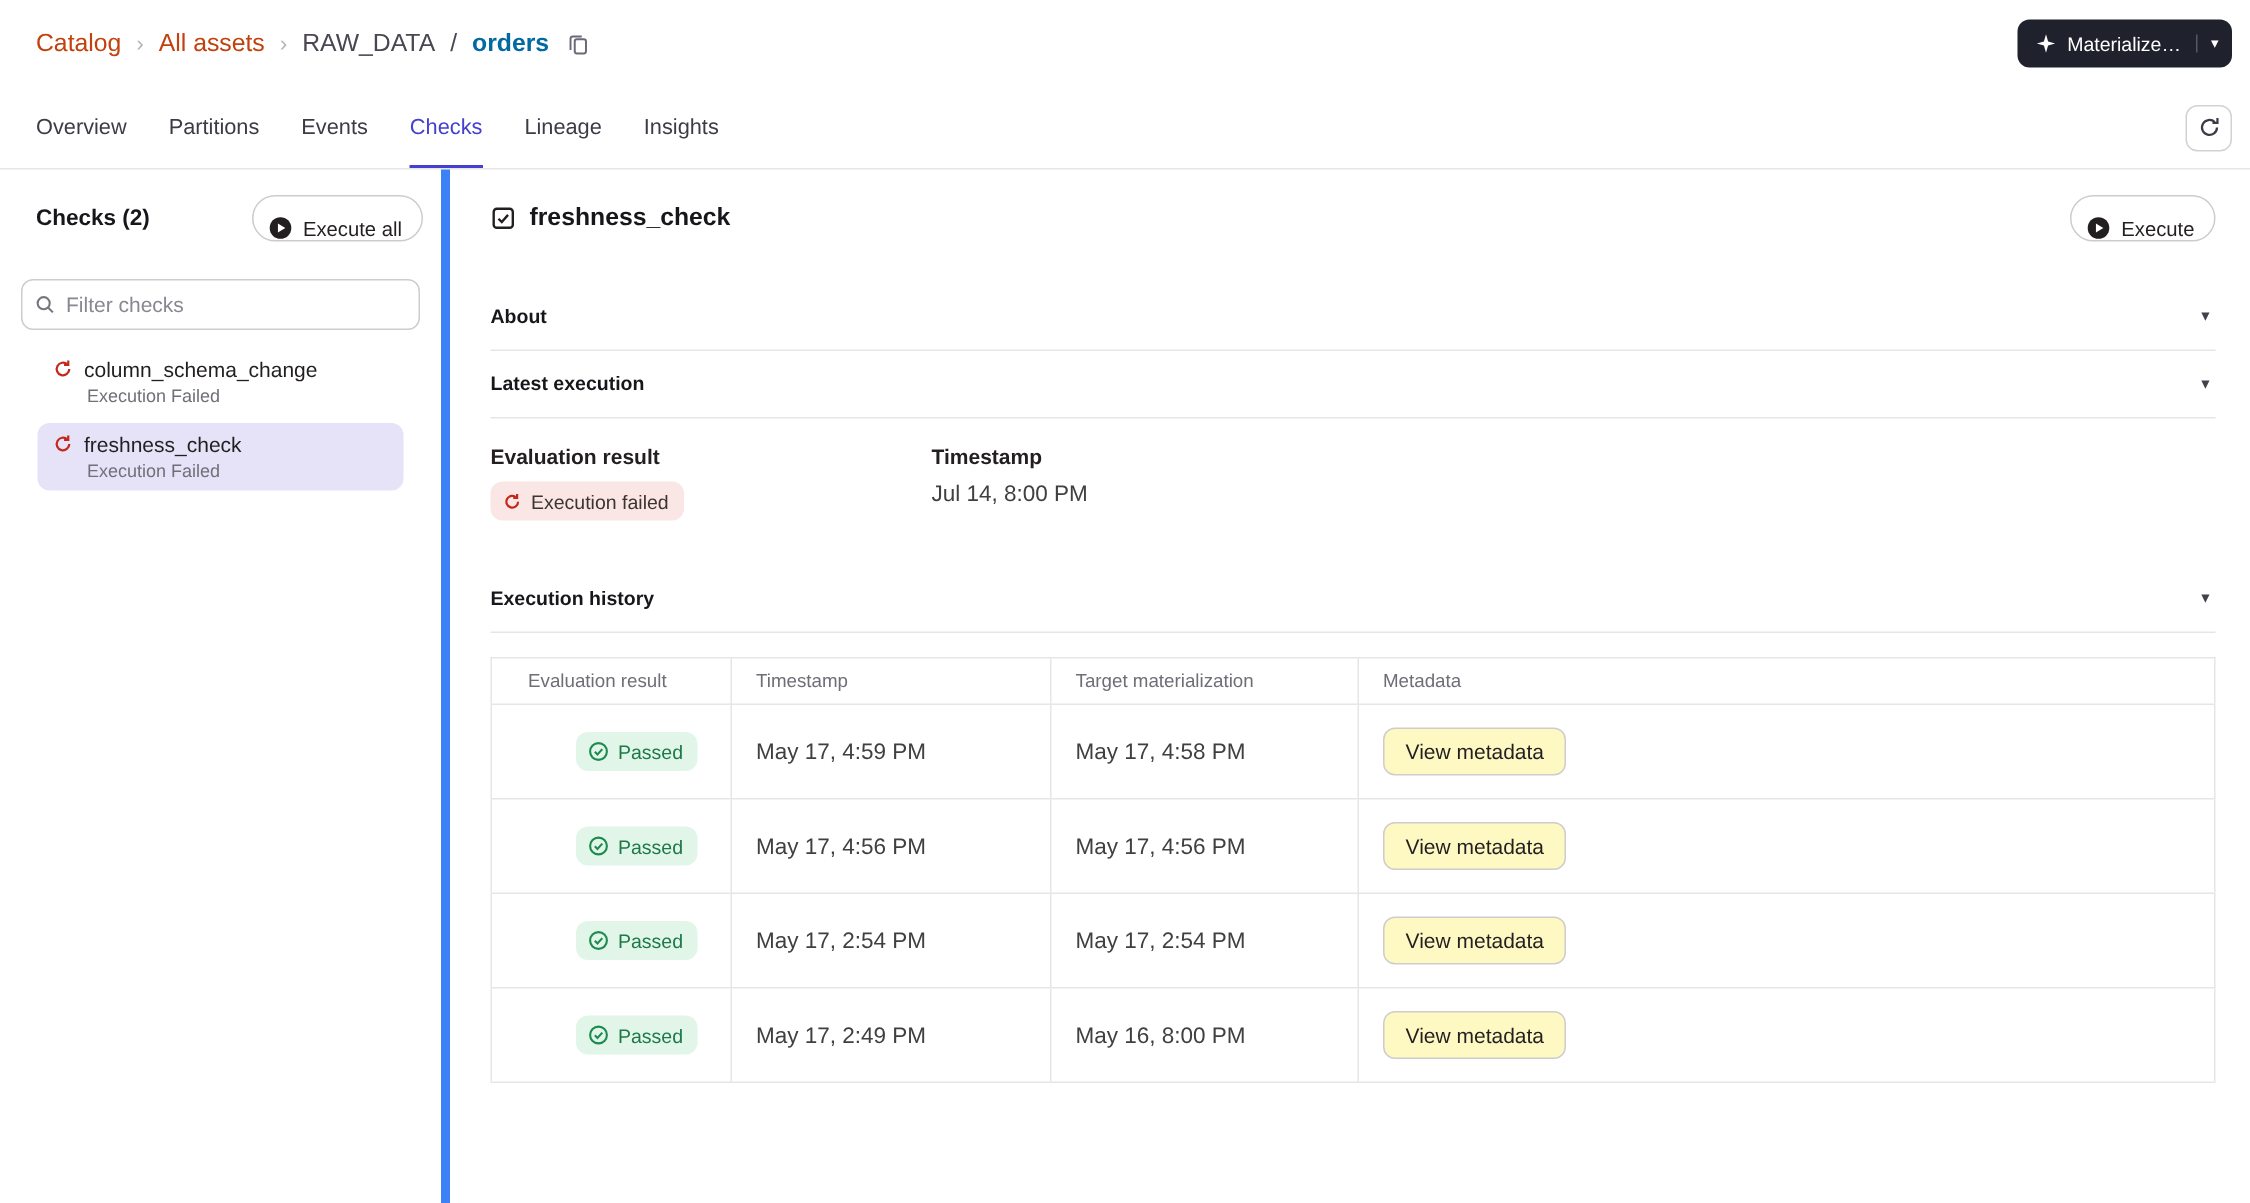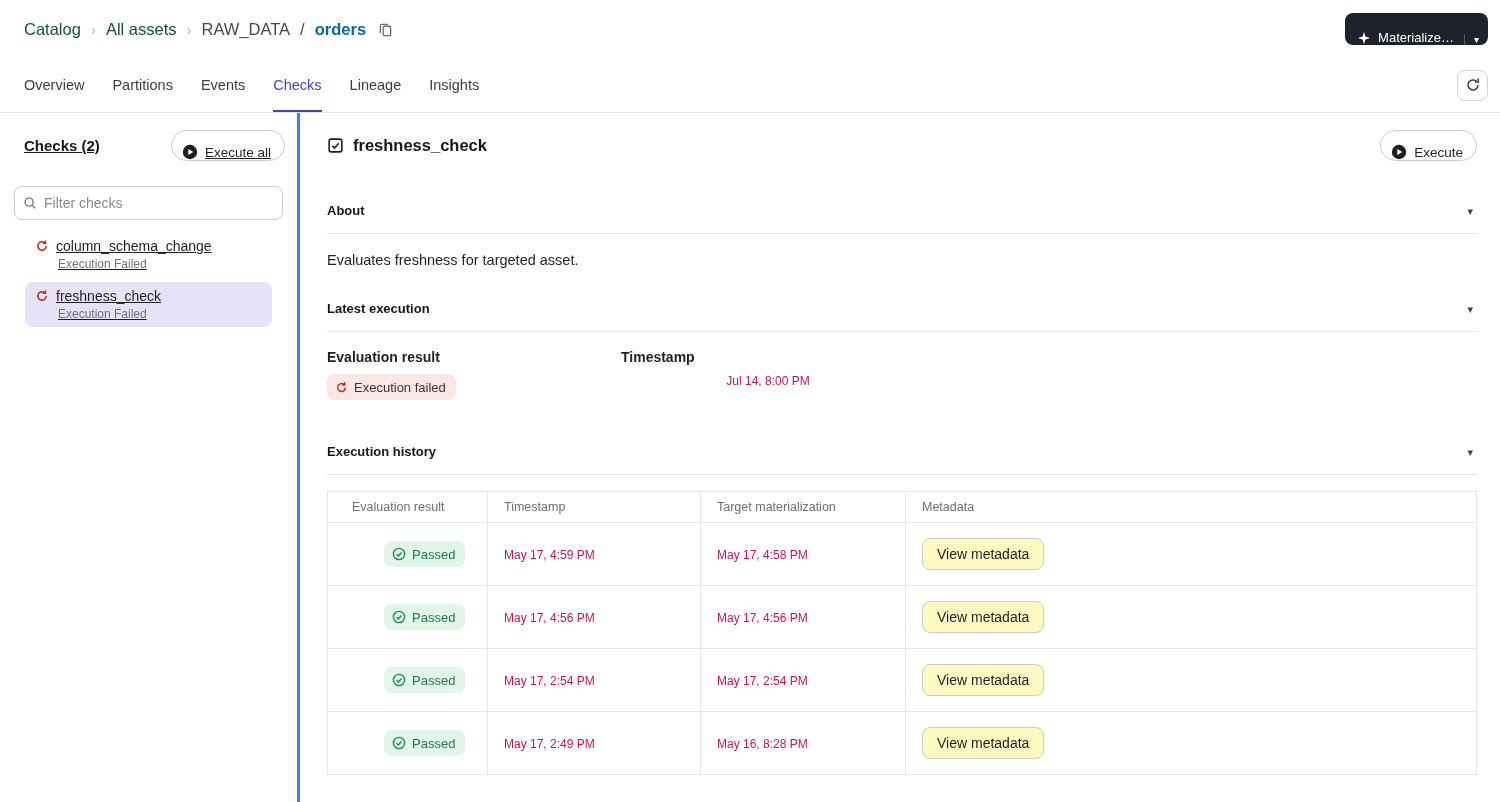--- a/index.html
+++ b/index.html
@@ -12,28 +12,28 @@
   }
   .app { width: 1500px; height: 802px; display: flex; flex-direction: column; }
 
   
   .topbar {
     height: 58px; flex: 0 0 58px;
     display: flex; align-items: center; justify-content: space-between;
     padding: 0 12px 0 24px;
   }
   .breadcrumb { display: flex; align-items: center; gap: 10px; font-size: 16.5px; }
-  .crumb { color: #14532d; font-weight: 500; cursor: pointer; text-decoration: none; }
+  .crumb { color: #c2410c; font-weight: 500; cursor: pointer; text-decoration: none; }
   .crumb-sep { color: #B7B4BA; font-size: 15px; line-height: 1; padding-top: 1px; }
   .crumb-prefix { color: #4A4653; font-weight: 500; }
   .crumb-current { color: #0369a1; font-weight: 700; }
   .copy-btn { background: none; border: none; cursor: pointer; display: flex; align-items: center; margin-left: 2px; }
 
   .materialize-btn {
-    display: flex; align-items: flex-end; height: 32px;
+    display: flex; align-items: center; height: 32px;
     background: #1F222C; border-radius: 8px; color: #fff; overflow: hidden;
   }
   .materialize-main {
     display: flex; align-items: center; gap: 7px; padding: 0 10px 0 12px;
     background: none; border: none; color: #fff; font-size: 13px; cursor: pointer;
     max-width: 122px; font-family: inherit;
   }
   .materialize-label { white-space: nowrap; overflow: hidden; text-overflow: ellipsis; max-width: 86px; }
   .materialize-caret {
     display: flex; align-items: center; padding: 0 9px;
@@ -63,22 +63,22 @@
   .icon-btn {
     width: 31px; height: 31px; border: 1px solid #D4D1D1; border-radius: 8px;
     background: #fff; display: flex; align-items: center; justify-content: center; cursor: pointer;
   }
 
   
   .content { flex: 1; display: flex; min-height: 0; }
 
   
   .sidebar {
-    width: 300px; flex: 0 0 300px; border-right: 3px solid #3b82f6;
-    padding-top: 16px; overflow: hidden; text-decoration: underline;
+    width: 300px; flex: 0 0 300px; border-right: 6px solid #3b82f6;
+    padding-top: 16px; overflow: hidden;
   }
   .sidebar-header {
     display: flex; align-items: center; justify-content: space-between;
     padding: 0 12px 0 24px; height: 32px;
   }
   .sidebar-title { font-size: 15px; font-weight: 700; color: #17161B; }
   .pill-btn {
     display: inline-flex; align-items: flex-end; gap: 7px;
     height: 31px; padding: 0 13px 0 10px;
     border: 1px solid #CECBCB; border-radius: 16px; background: #fff;
@@ -120,21 +120,21 @@
   .latest-col { width: 294px; display: flex; flex-direction: column; gap: 8px; }
   .field-label { font-size: 14px; font-weight: 700; color: #231F20; line-height: 18px; }
   .badge {
     display: inline-flex; align-items: center; gap: 6px;
     height: 26px; padding: 0 10px 0 8px; border-radius: 8px;
     font-size: 13px; width: fit-content;
   }
   .badge-fail { background: #FAE6E4; color: #3B3430; }
   .badge-pass { background: #E1F6E9; color: #1D7A48; margin-left: 32px; }
   .badge .bicon { display: flex; align-items: center; }
-  .link { color: #be185d; font-size: 12px; text-decoration: none; cursor: pointer; text-align: center; }
+  .link { color: #404040; font-size: 15px; text-decoration: none; cursor: pointer; }
 
   
   .history-table {
     width: 100%; margin-top: 16px;
     border: 1px solid #E7E5E5; border-collapse: collapse;
   }
   .history-table th {
     text-align: left; font-weight: 400; font-size: 12.5px; color: #6F6D76;
     padding: 8px 16px; border-bottom: 1px solid #E7E5E5;
   }
@@ -288,21 +288,20 @@
           </span>
           <span>Execute</span>
         </button>
       </div>
 
       <div class="section section-about">
         <div class="section-header">
           <span class="section-heading">About</span>
           <button class="caret">▾</button>
         </div>
-        <div class="about-body">Evaluates freshness for targeted asset.</div>
       </div>
 
       <div class="section">
         <div class="section-header">
           <span class="section-heading">Latest execution</span>
           <button class="caret">▾</button>
         </div>
         <div class="latest-body">
           <div class="latest-col">
             <span class="field-label">Evaluation result</span>
@@ -425,21 +424,21 @@
                         <path d="M5.2 8.2 L7.2 10.2 L10.9 6.2"></path>
                       </svg>
                     </span>
                     <span>Passed</span>
                   </span>
                 </td>
                 <td>
                   <a class="link">May 17, 2:49 PM</a>
                 </td>
                 <td>
-                  <a class="link">May 16, 8:28 PM</a>
+                  <a class="link">May 16, 8:00 PM</a>
                 </td>
                 <td>
                   <button class="btn">View metadata</button>
                 </td>
               </tr>
 
           </tbody>
         </table>
       </div>
 

